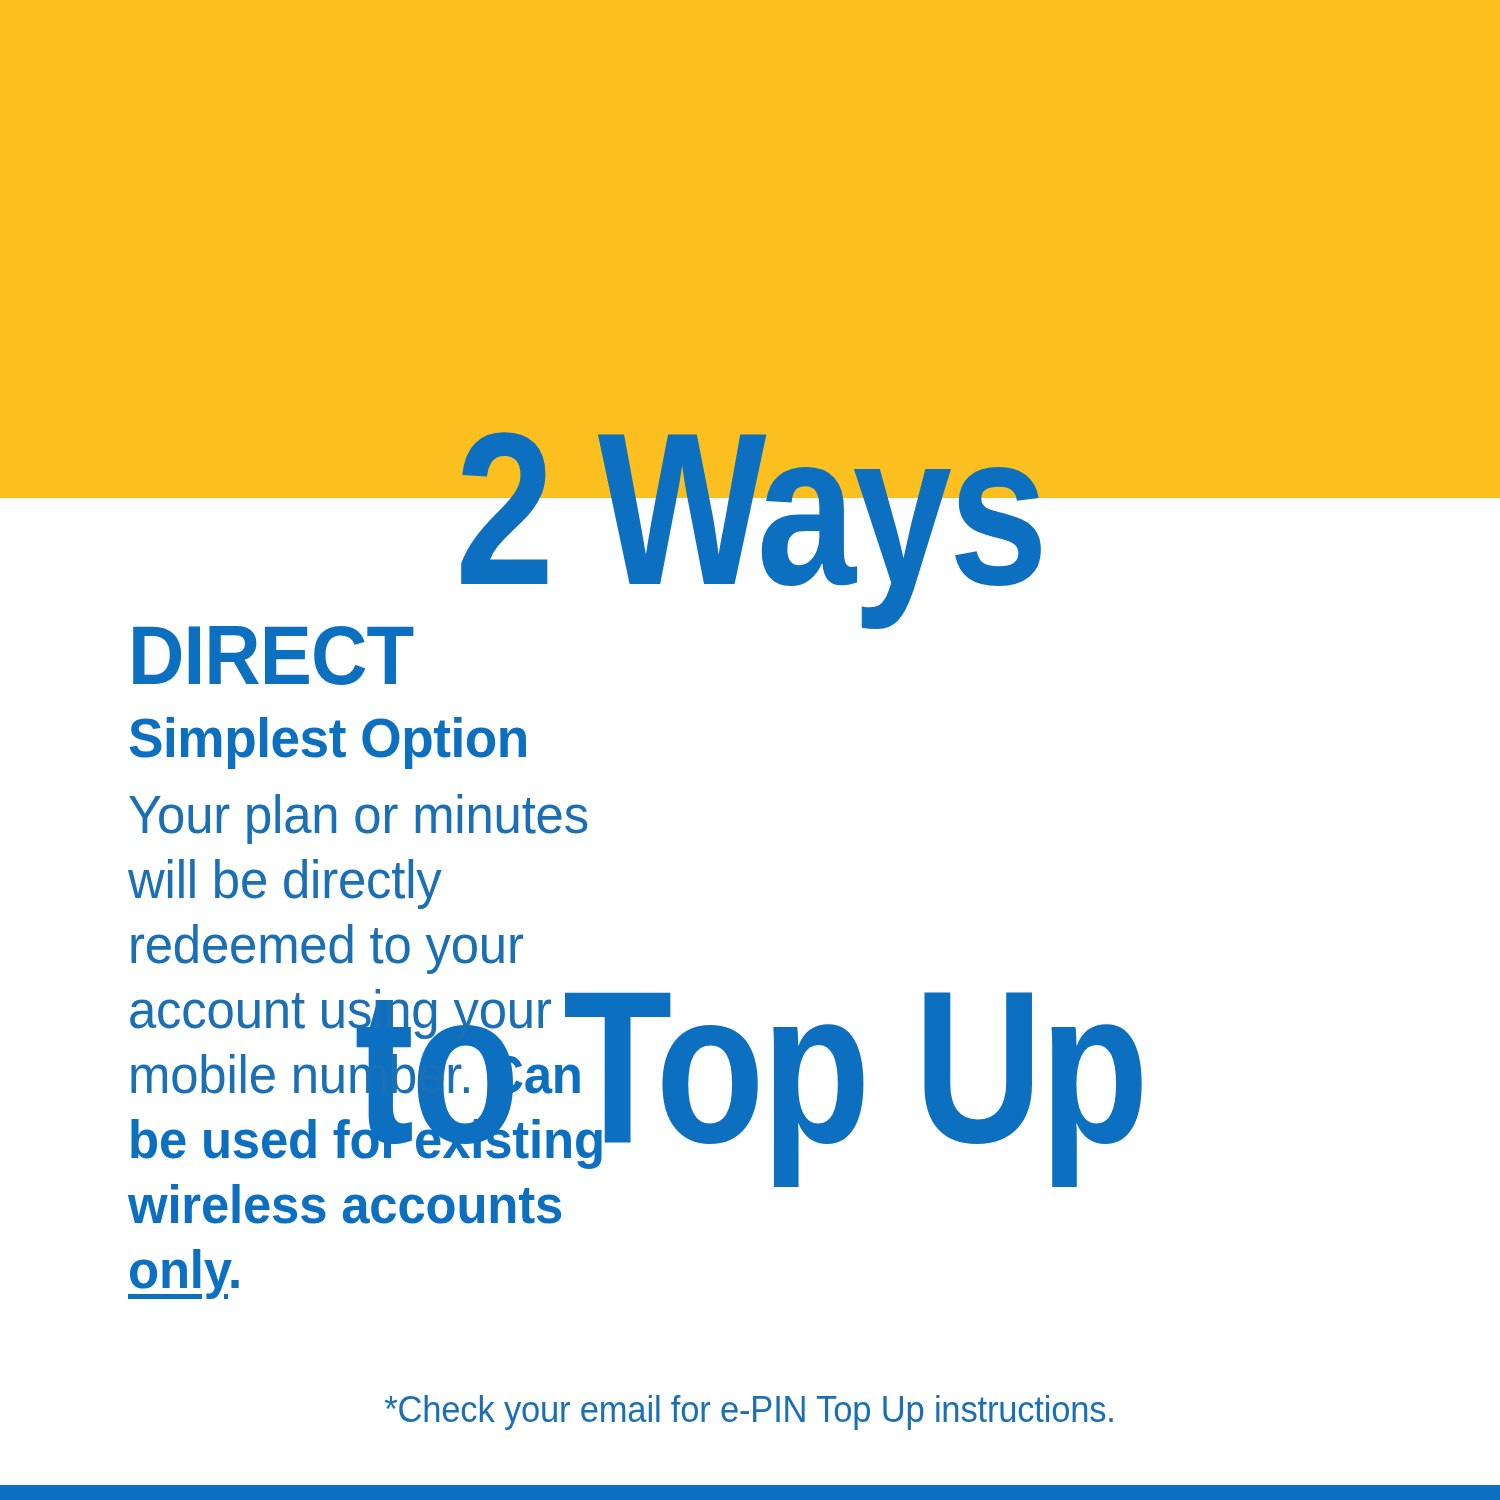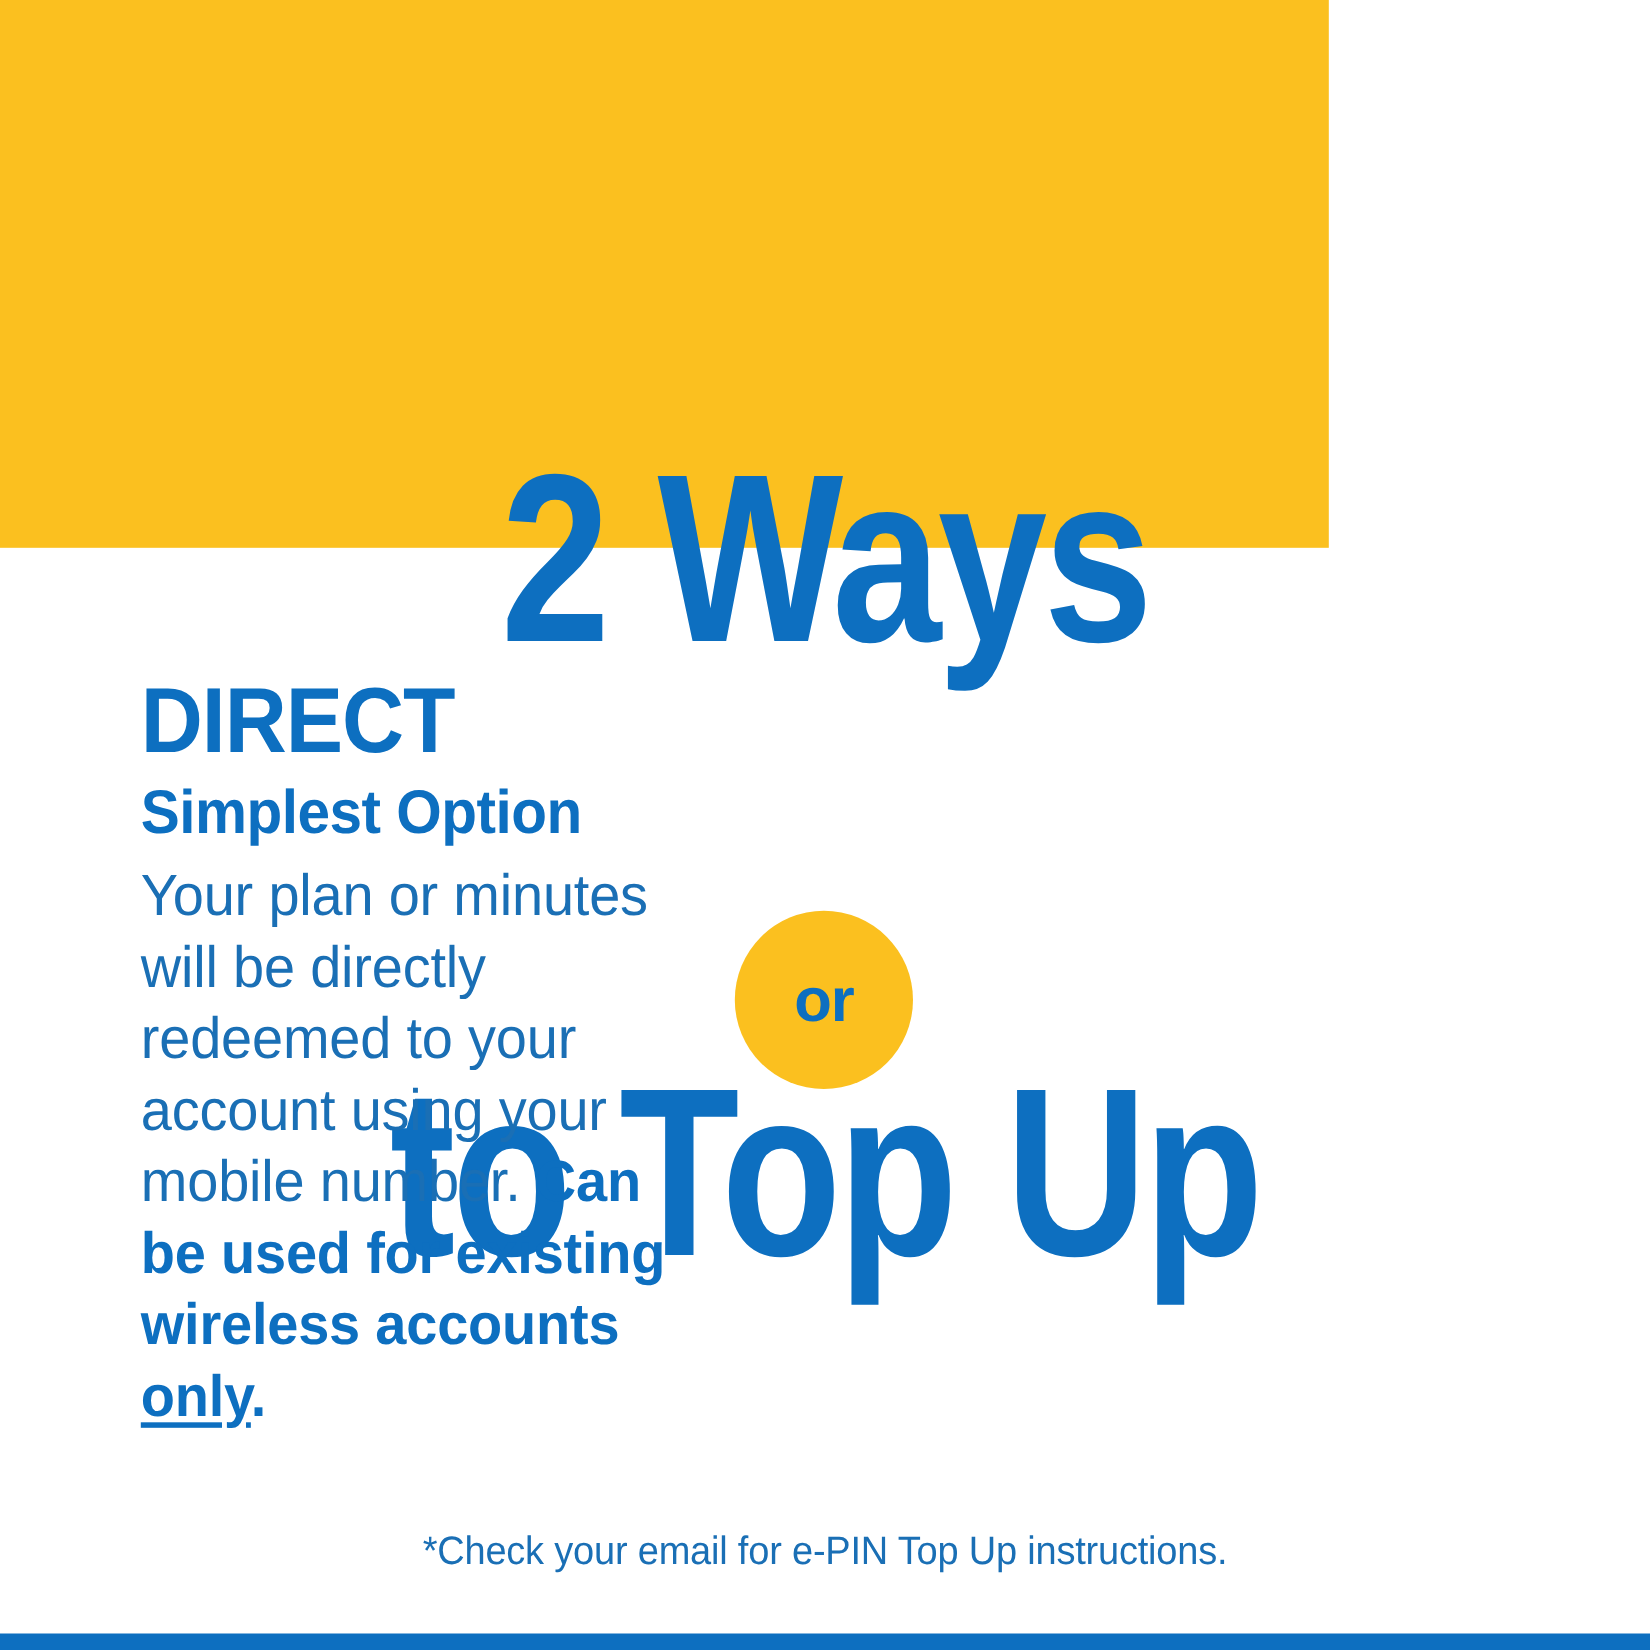--- a/index.html
+++ b/index.html
@@ -20,21 +20,21 @@
     height: 1500px;
     background: #ffffff;
     overflow: hidden;
   }
 
   
   .header-banner {
     position: absolute;
     left: 0;
     top: 0;
-    width: 1208px;
+    width: 1500px;
     height: 498px;
     background: #FBC01F;
     box-sizing: border-box;
   }
   .header-title {
     position: absolute;
     left: 0;
     top: 44px;
     width: 1500px;
     text-align: center;
@@ -190,21 +190,18 @@
     <div class="col col-left">
       <h2 class="col-title">
         <span>DIRECT</span><span class="star"></span>
       </h2>
       <h3 class="col-subtitle">Simplest Option</h3>
       <p class="col-body"><span>Your plan or minutes will be directly redeemed to your account using your mobile number. </span><b>Can be used for existing wireless accounts </b><b><u>only</u></b><b>.</b></p>
     </div>
 
   </div>
 
-  <div class="or-badge">
-    <span class="or-badge-label">or</span>
-  </div>
 
   <div class="footnote">*Check your email for e-PIN Top Up instructions.</div>
 
   <div class="bottom-bar"></div>
 
 </div>
 
 </body></html>

